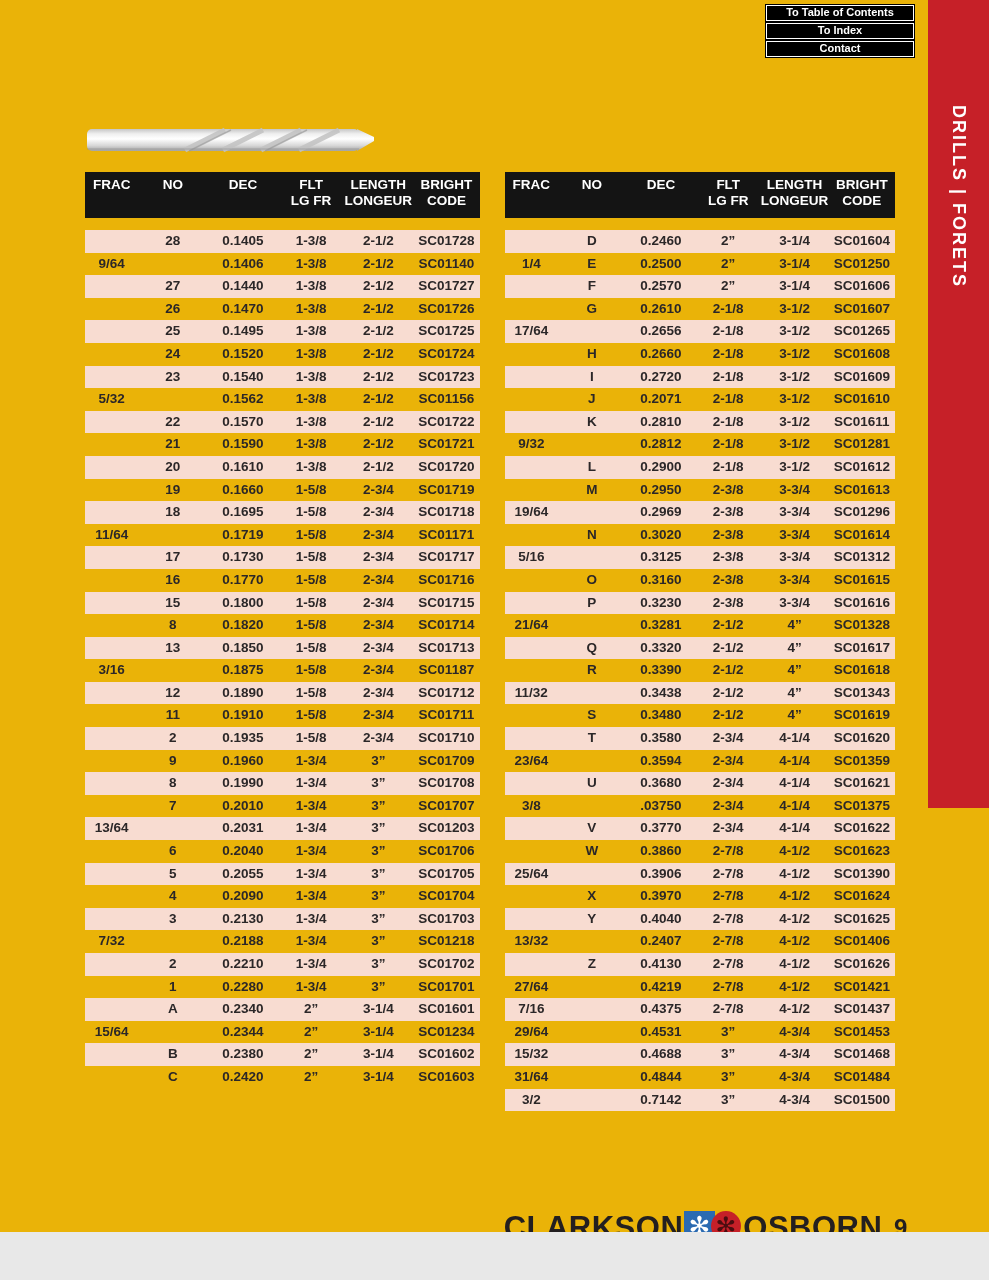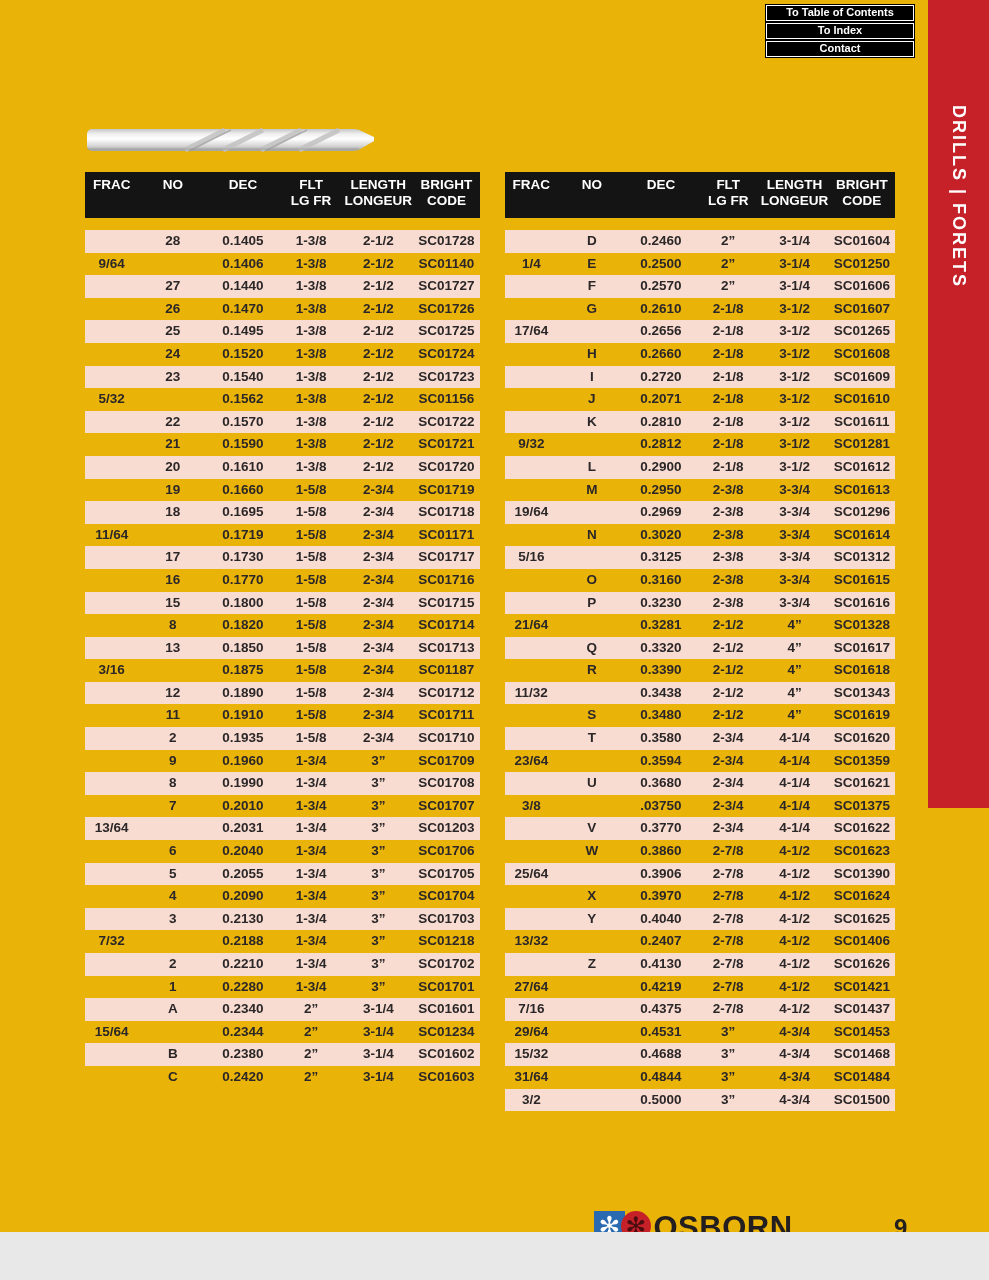--- a/index.html
+++ b/index.html
@@ -739,30 +739,31 @@
           <div class="cell">31/64</div>
           <div class="cell"></div>
           <div class="cell">0.4844</div>
           <div class="cell">3”</div>
           <div class="cell">4-3/4</div>
           <div class="cell">SC01484</div>
         </div>
         <div class="trow">
           <div class="cell">3/2</div>
           <div class="cell"></div>
-          <div class="cell">0.5000</div>
+          <div class="cell">0.7142</div>
           <div class="cell">3”</div>
           <div class="cell">4-3/4</div>
           <div class="cell">SC01500</div>
         </div>
       </div>
   </div>
 
   <div class="brand">
     <div class="brand-row">
+      <span class="brand-word">CLARKSON</span>
       <span class="brand-logo">
         <svg width="58" height="32" viewBox="0 0 58 32">
           <rect x="0" y="1" width="31" height="30" fill="#2a6ab1"></rect>
           <text x="15.5" y="25" font-size="26" fill="#ffffff" text-anchor="middle" font-family="DejaVu Sans, sans-serif">✻</text>
           <circle cx="42" cy="16" r="15" fill="#c62028"></circle>
           <text x="42" y="25" font-size="25" fill="#4a0d10" text-anchor="middle" font-family="DejaVu Sans, sans-serif">✻</text>
         </svg>
       </span>
       <span class="brand-word">OSBORN</span>
     </div>

